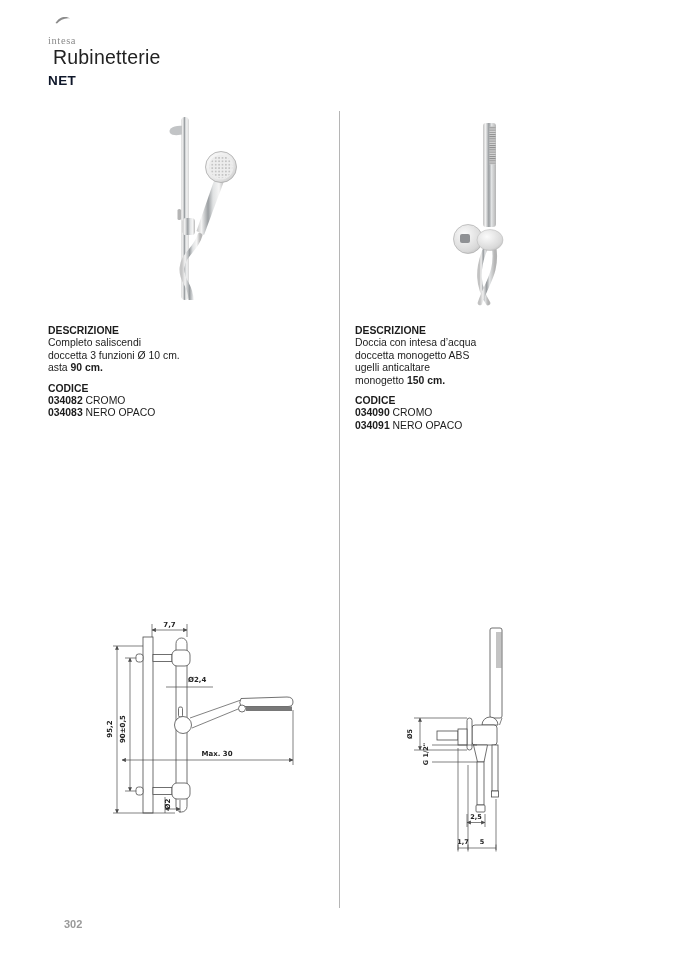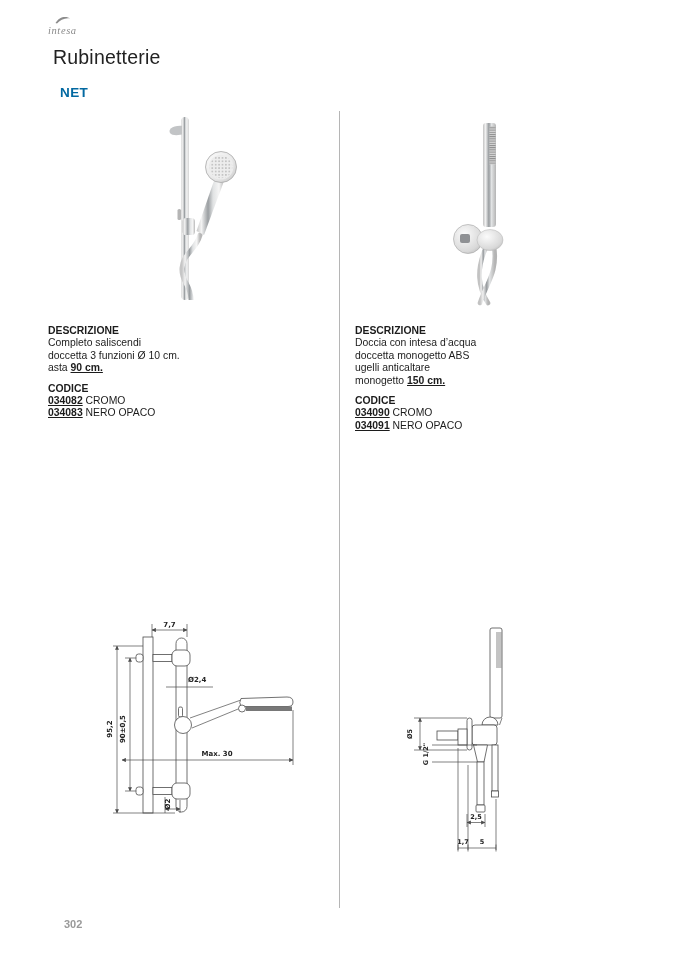--- a/index.html
+++ b/index.html
@@ -2,42 +2,42 @@
 <html><head>
 <meta charset="utf-8">
 <style>
   html,body{margin:0;padding:0;background:#ffffff;}
   .page{position:relative;width:677px;height:958px;background:#fff;overflow:hidden;
         font-family:"Liberation Sans",sans-serif;color:#1c1c1c;}
 
   
   .logo{position:absolute;left:48px;top:15px;}
   .logo-swoosh{display:block;margin-left:7px;}
-  .logo-text{display:block;font-family:"Liberation Serif",serif;font-style:italic;
-             font-size:10.5px;color:#8b8b8b;letter-spacing:.6px;margin-top:1px;}
+  .logo-text{display:block;font-family:"Liberation Serif",serif;
+             font-size:10.5px;color:#8b8b8b;letter-spacing:.6px;margin-top:11px;}
   .title{position:absolute;left:53px;top:46px;margin:0;font-size:19.5px;font-weight:300;
          letter-spacing:.2px;color:#222;}
-  .subtitle{position:absolute;left:48px;top:73px;margin:12px;font-size:13.5px;font-weight:700;
-            letter-spacing:.4px;color:#0369a1;}
+  .subtitle{position:absolute;left:48px;top:73px;margin:0;font-size:13.5px;font-weight:700;
+            letter-spacing:.4px;color:#0f172a;}
 
   
   .divider{position:absolute;left:339px;top:111px;width:1px;height:797px;background:#b5b5b5;}
 
   
   .photo{position:absolute;}
   .photo-left{left:163px;top:112px;}
   .photo-right{left:438px;top:112px;}
 
   
   .desc-block{position:absolute;top:325px;width:255px;font-size:10.4px;line-height:12.4px;color:#1c1c1c;}
   .desc-left{left:48px;}
   .desc-right{left:355px;}
   .desc-heading,.code-heading{font-weight:700;}
   .code-heading{margin-top:8px;}
-  .desc-line b,.code-line b{font-weight:700;text-decoration:underline;}
+  .desc-line b,.code-line b{font-weight:700;}
 
   
   .drawing{position:absolute;}
   .drawing-left{left:103px;top:600px;}
   .drawing-right{left:398px;top:618px;}
   .drawing text{font-family:"DejaVu Sans","Liberation Sans",sans-serif;font-weight:bold;fill:#222;}
   .ln{stroke:#4c4c4c;stroke-width:.7;fill:none;}
   .shape{stroke:#4c4c4c;stroke-width:.8;fill:#fff;}
 
   

